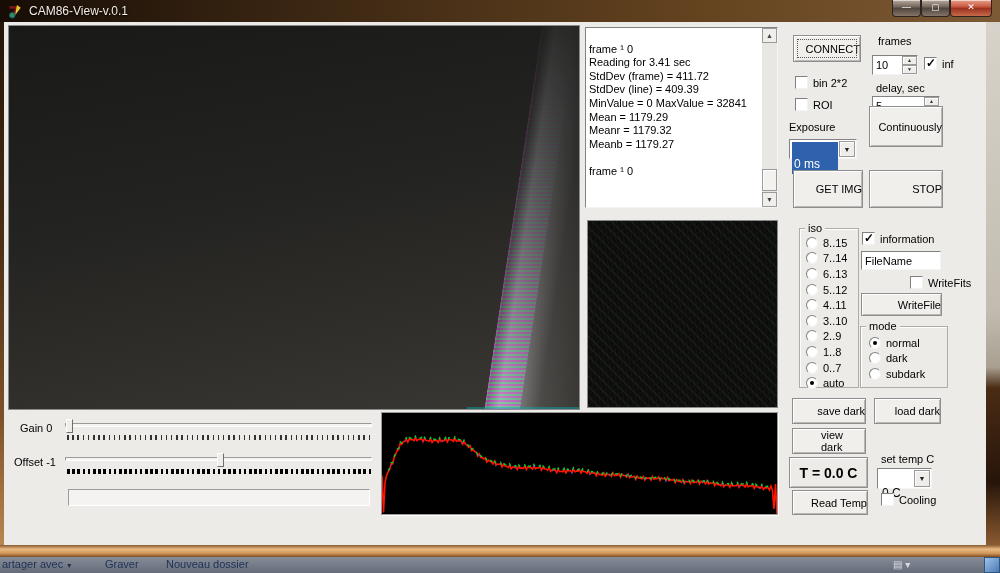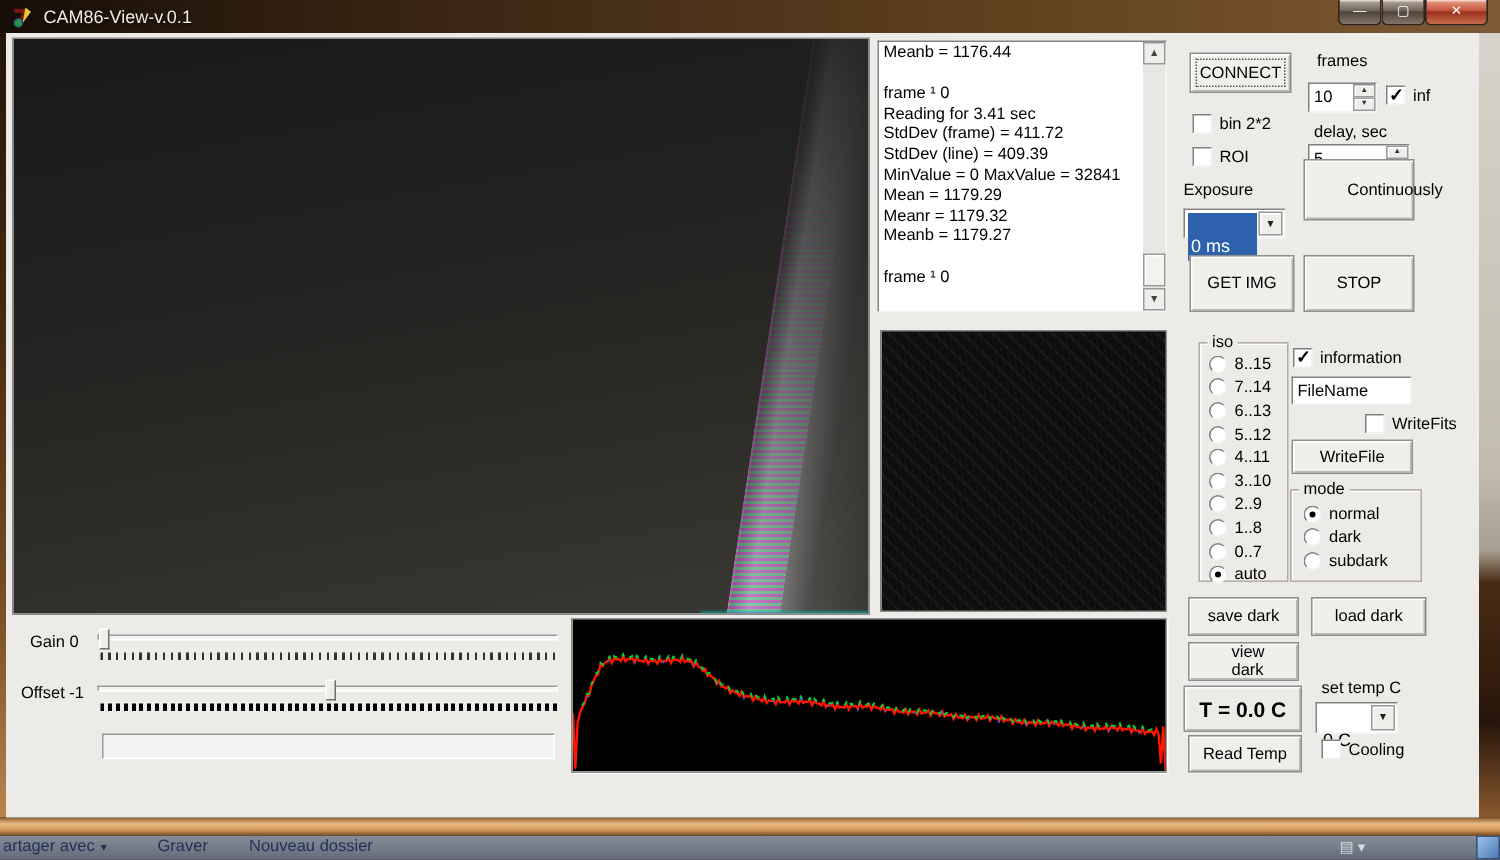--- a/index.html
+++ b/index.html
@@ -95,21 +95,21 @@
   .ticks { position:absolute; left:2px; right:0; top:16px; height:5px;
     background:repeating-linear-gradient(to right,#333 0 1.5px,transparent 1.5px 5.2px); }
   .ticks.bold { background:repeating-linear-gradient(to right,#000 0 2.6px,transparent 2.6px 5.2px); }
 
   .progress { position:absolute; left:64px; top:467px; width:302px; height:17px; background:#f4f3f1;
     border:1px solid; border-color:#9a9a9a #fff #fff #9a9a9a; }
 
   
   .btn { position:absolute; background:#f1efec; border:1px solid #8e8e8e;
     box-shadow:inset 1px 1px 0 #fff, inset -1px -1px 0 #b9b7b3;
-    display:flex; align-items:center; justify-content:center; font-size:11px; cursor:default; }
+    display:flex; align-items:center; justify-content:flex-end; font-size:11px; cursor:default; }
   .btn .focus { position:absolute; inset:3px; border:1px dotted #555; }
   .label { position:absolute; font-size:11px; white-space:nowrap; }
   .edit { position:absolute; background:#fff; border:1px solid; border-color:#828282 #f4f4f4 #f4f4f4 #828282;
     font-size:11px; padding:2px 3px; font-family:"Liberation Sans",sans-serif; }
   input.edit { outline:none; }
   .spin { position:absolute; }
   .spin .edit { position:absolute; left:0; top:0; right:0; bottom:0; padding-right:16px; }
   .spin-btns { position:absolute; right:1px; top:1px; bottom:1px; width:15px; display:flex; flex-direction:column; }
   .spin-b { flex:1; background:#efedea; border:1px solid #9a9a9a; font-size:5px; line-height:7px;
     text-align:center; color:#333; box-shadow:inset 1px 1px 0 #fff; }
@@ -168,21 +168,20 @@
   <div class="frame-bottom"></div>
 
   <div class="client">
 
     <div class="imgview">
       <div class="stripe"></div>
     </div>
 
     <div class="memo">
       <div class="memo-lines" id="stats-lines">
-          <div class="stats-line">Meanb = 1176.44</div>
           <div class="stats-line">&nbsp;</div>
           <div class="stats-line">frame ¹ 0</div>
           <div class="stats-line">Reading for 3.41 sec</div>
           <div class="stats-line">StdDev (frame) = 411.72</div>
           <div class="stats-line">StdDev (line) = 409.39</div>
           <div class="stats-line">MinValue = 0 MaxValue = 32841</div>
           <div class="stats-line">Mean = 1179.29</div>
           <div class="stats-line">Meanr = 1179.32</div>
           <div class="stats-line">Meanb = 1179.27</div>
           <div class="stats-line">&nbsp;</div>
@@ -339,21 +338,21 @@
           <div class="radio-row">
             <span class="rd"></span>
             <span>subdark</span>
           </div>
         </div>
     </div>
 
     <div class="btn" style="left:788px;top:376px;width:74px;height:26px;">
       <span>save dark</span>
     </div>
-    <div class="btn" style="left:870px;top:376px;width:77px;height:26px;">
+    <div class="btn" style="left:870px;top:376px;width:67px;height:26px;">
       <span>load dark</span>
     </div>
     <div class="btn" style="left:788px;top:406px;width:74px;height:26px;padding-left:28px;">
       <span>view dark</span>
     </div>
 
     <div class="tpanel" style="left:785px;top:435px;width:79px;height:31px;">
       <span>T = 0.0 C</span>
     </div>
     <span class="label" style="left:877px;top:431px;">set temp C</span>

